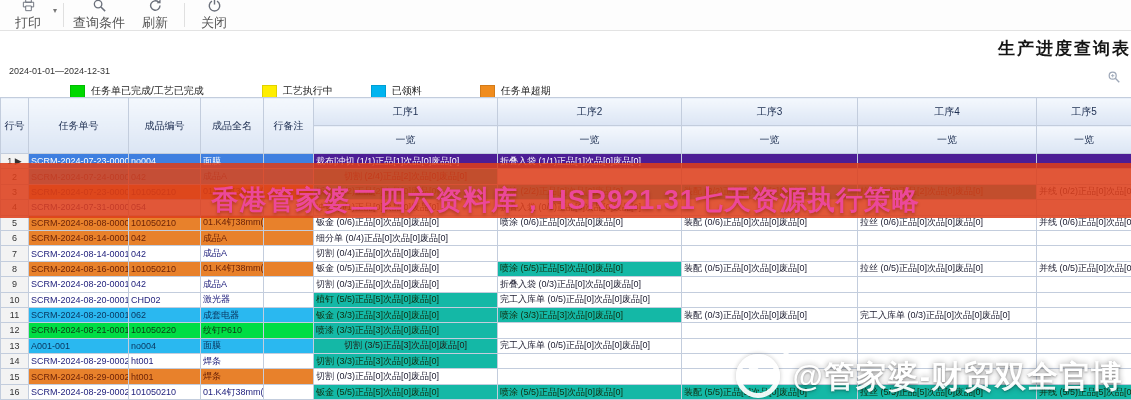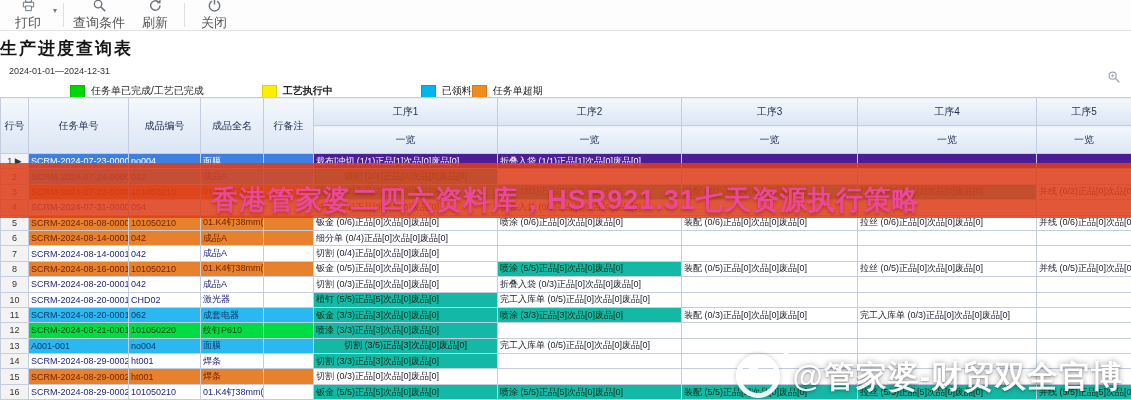--- a/index.html
+++ b/index.html
@@ -10,21 +10,21 @@
   .toolbar{position:absolute;top:0;left:0;width:100%;height:31px;background:#fdfdfd;
            border-bottom:1px solid #e3e3e3;display:flex;align-items:stretch;padding-left:3px;box-sizing:border-box;}
   .tbtn{display:flex;flex-direction:column;align-items:center;justify-content:center;
         min-width:40px;padding:1px 5px;cursor:pointer;color:#4a4f58;}
   .tbtn .ic{height:16px;display:flex;align-items:center;}
   .tbtn .lb{font-size:13px;color:#555;margin-top:1px;white-space:nowrap;}
   .caretwrap{display:flex;align-items:center;font-size:8px;color:#777;padding:0 2px 10px 0;}
   .tsep{width:1px;background:#e0e0e0;margin:3px 4px;}
 
   
-  .title{position:absolute;top:37px;left:0;width:100%;text-align:left;
+  .title{position:absolute;top:37px;left:0;width:100%;text-align:right;
          font-size:17px;font-weight:bold;color:#151515;letter-spacing:2px;}
   .daterange{position:absolute;top:66px;left:9px;font-size:9px;color:#333;}
   .legend{position:absolute;top:84px;left:26px;display:flex;align-items:flex-end;font-size:10px;color:#222;padding-left:44px;}
   .lg-item{display:flex;align-items:center;margin-right:0;}
   .lg-sw{width:13px;height:11px;margin-right:6px;display:inline-block;border:1px solid rgba(0,0,0,.12);}
   .zoomico{position:absolute;top:70px;right:10px;cursor:pointer;opacity:.75;}
 
   
   table.grid{position:absolute;top:97px;left:0;width:1131px;border-collapse:collapse;table-layout:fixed;}
   table.grid th,table.grid td{border:1px solid #c3cddd;overflow:hidden;white-space:nowrap;
@@ -109,25 +109,25 @@
 
   <div class="title">生产进度查询表</div>
   <div class="daterange">2024-01-01—2024-12-31</div>
   <div class="legend" id="legend">
       <span class="lg-item">
         <span class="lg-sw" style="background: rgb(0, 216, 0);"></span>
         <span style="margin-right: 58px;">任务单已完成/工艺已完成</span>
       </span>
       <span class="lg-item">
         <span class="lg-sw" style="background: rgb(255, 238, 0);"></span>
-        <span style="margin-right: 88px; font-weight: bold;">工艺执行中</span>
+        <span style="margin-right: 38px;">工艺执行中</span>
       </span>
       <span class="lg-item">
         <span class="lg-sw" style="background: rgb(0, 180, 240);"></span>
-        <span style=" font-family: Liberation Mono, monospace;">已领料</span>
+        <span style="margin-right: 58px; font-family: Liberation Mono, monospace;">已领料</span>
       </span>
       <span class="lg-item">
         <span class="lg-sw" style="background: rgb(240, 140, 30);"></span>
         <span style="margin-right: 58px;">任务单超期</span>
       </span>
     </div>
 
   <span class="zoomico">
     <svg viewBox="0 0 16 16" width="14" height="14">
         <circle cx="6.5" cy="6.5" r="4" fill="none" stroke="#7d8aa0" stroke-width="1.4"></circle>

